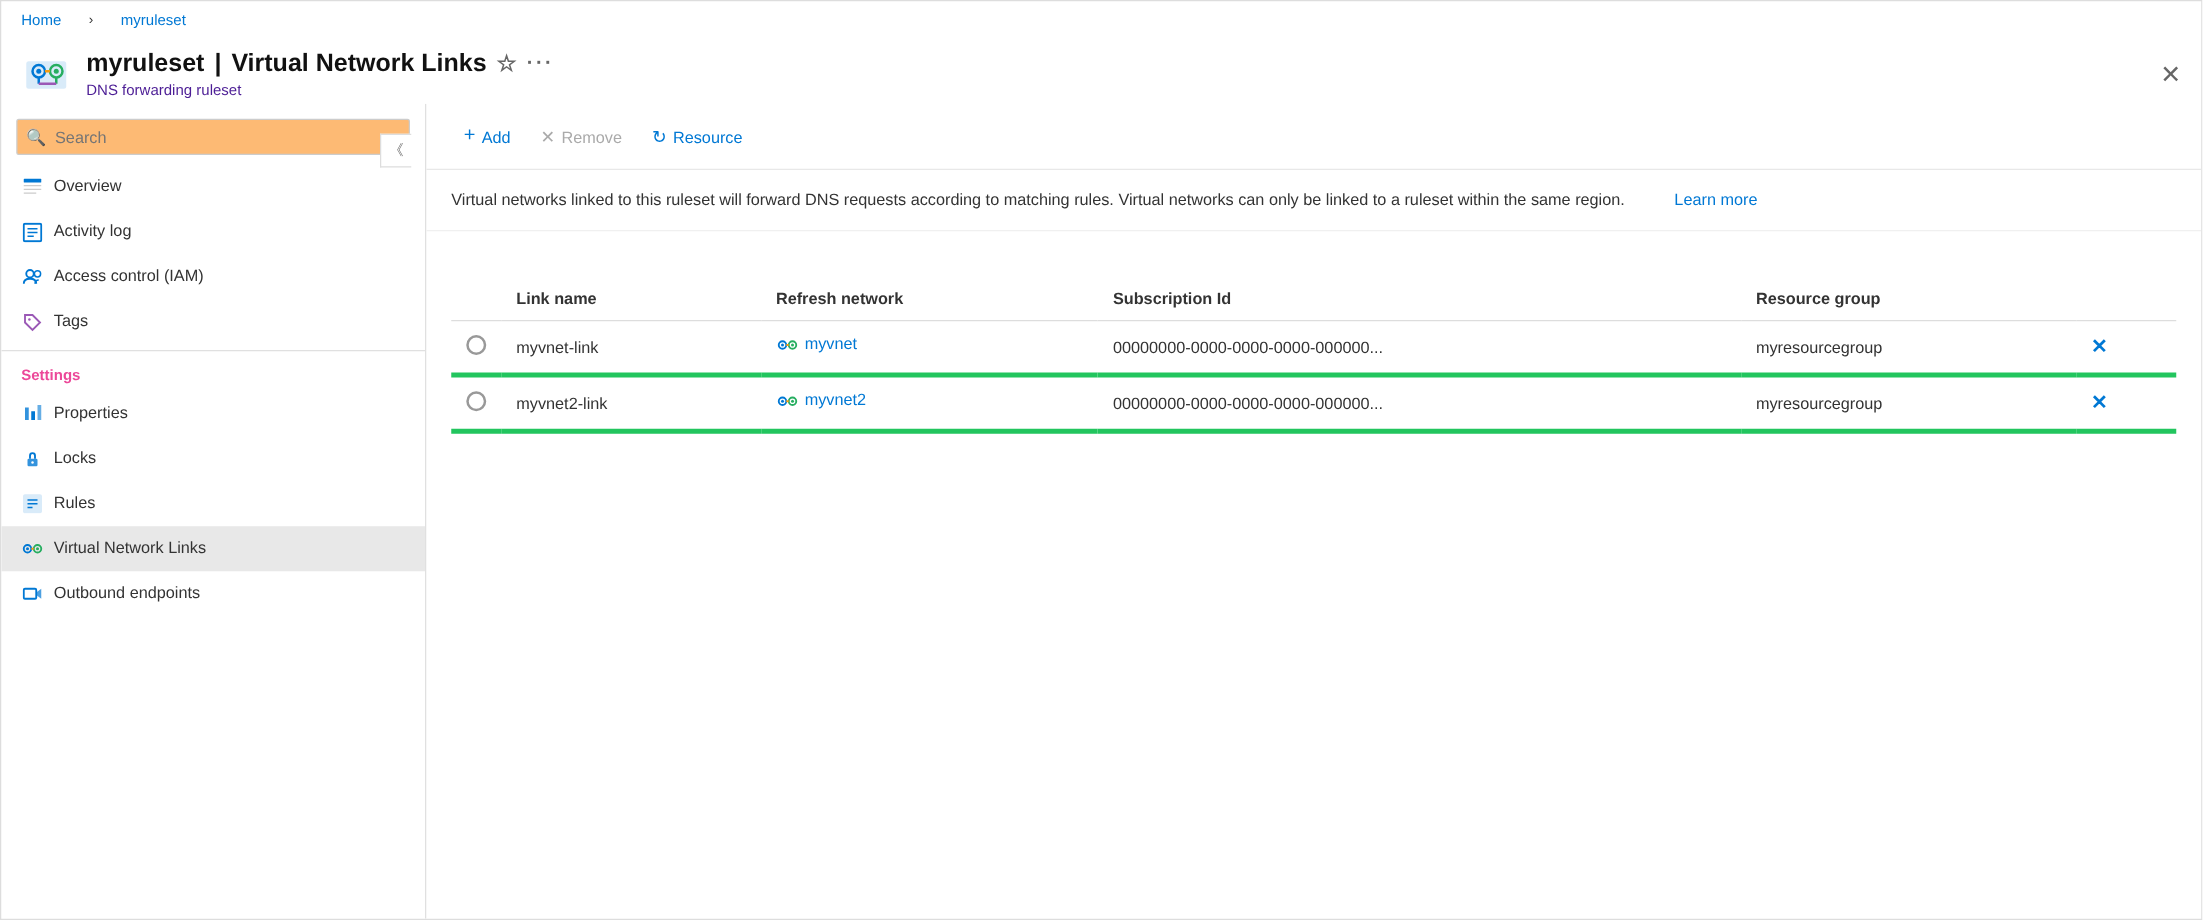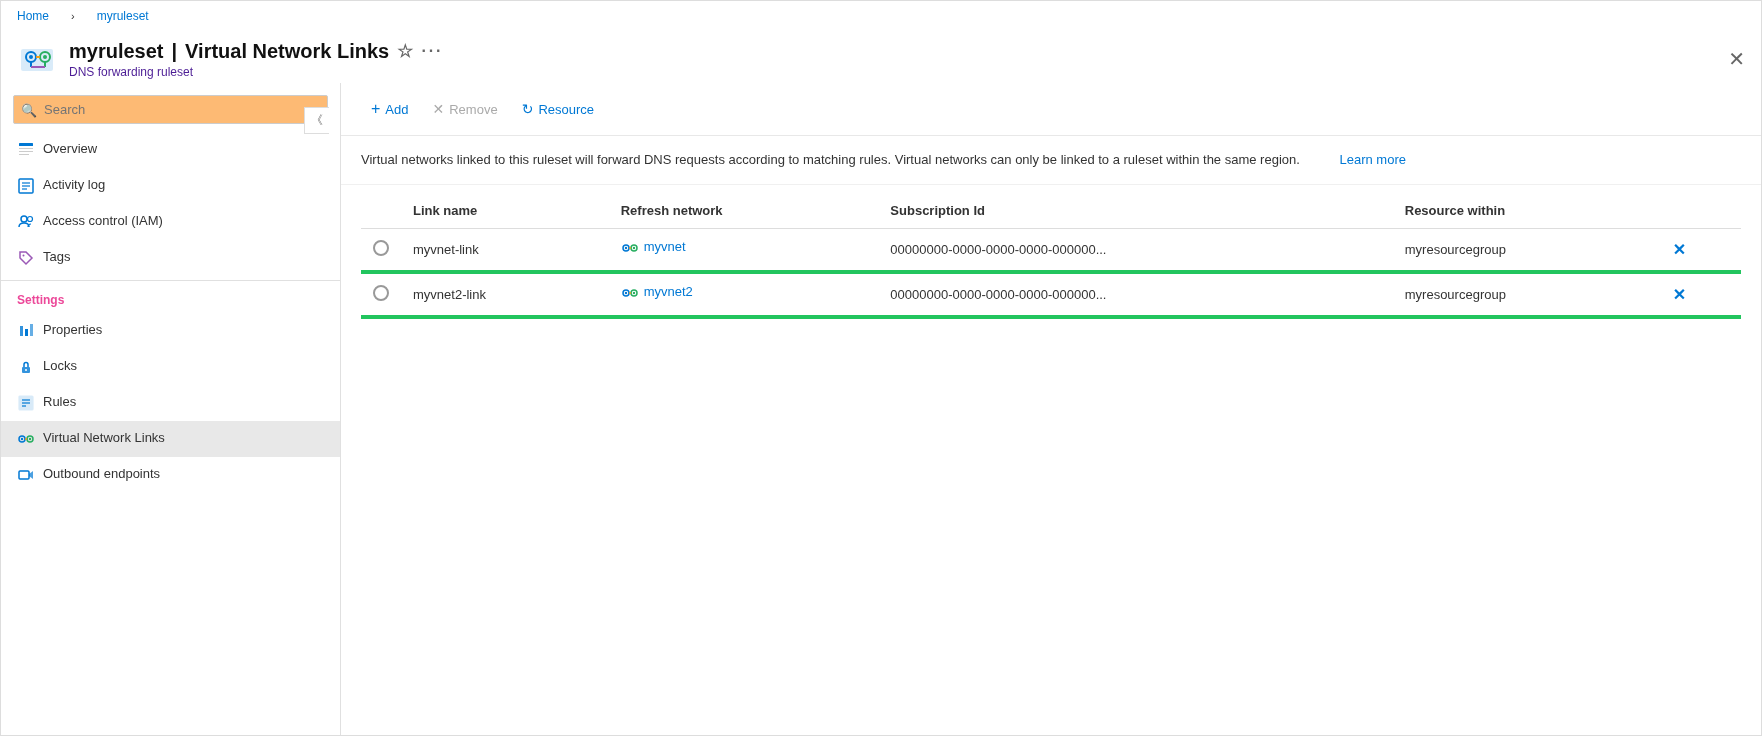--- a/index.html
+++ b/index.html
@@ -44,21 +44,21 @@
     
     .toolbar { display: flex; align-items: center; gap: 4px; padding: 12px 20px; border-bottom: 1px solid #e8e8e8; }
     .toolbar-btn { display: flex; align-items: center; gap: 5px; padding: 5px 10px; background: none; border: none; cursor: pointer; font-size: 13px; color: #0078d4; border-radius: 2px; }
     .toolbar-btn.disabled { color: #aaa; cursor: default; }
 
     
     .description { padding: 14px 20px; font-size: 13px; color: #333; line-height: 1.5; border-bottom: 1px solid #f0f0f0; }
     .description a { color: #0078d4; text-decoration: none; margin-left: 36px; }
 
     
-    .table-container { flex: 1; overflow-y: auto; padding: 0 20px; }
+    .table-container { flex: 1; overflow-y: auto; padding: 0 20px; margin-top: 28px; }
     table { width: 100%; border-collapse: collapse; margin-top: 8px; }
     thead tr { border-bottom: 1px solid #ddd; }
     th { text-align: left; padding: 10px 12px; font-size: 13px; font-weight: 600; color: #333; }
     td { padding: 10px 12px; font-size: 13px; color: #333; border-bottom: 4px solid #22c55e; vertical-align: middle; }
     .radio-col { width: 40px; text-align: center; }
     .radio-btn { width: 16px; height: 16px; border-radius: 50%; border: 2px solid #999; display: inline-block; cursor: pointer; }
     .vnet-link { color: #0078d4; text-decoration: none; display: flex; align-items: flex-start; gap: 5px; }
     .delete-btn { color: #0078d4; cursor: pointer; font-size: 16px; font-weight: bold; }
 
     
@@ -248,21 +248,21 @@
       </div>
 
       <div class="table-container">
         <table>
           <thead>
             <tr>
               <th class="radio-col"></th>
               <th>Link name</th>
               <th>Refresh network</th>
               <th>Subscription Id</th>
-              <th>Resource within</th>
+              <th>Resource group</th>
               <th></th>
             </tr>
           </thead>
           <tbody id="table-body">
           <tr>
                 <td class="radio-col"><span class="radio-btn"></span></td>
                 <td>myvnet-link</td>
                 <td>
                   <a href="#" class="vnet-link">
                     <span><svg width="18" height="18" viewBox="0 0 18 18">

